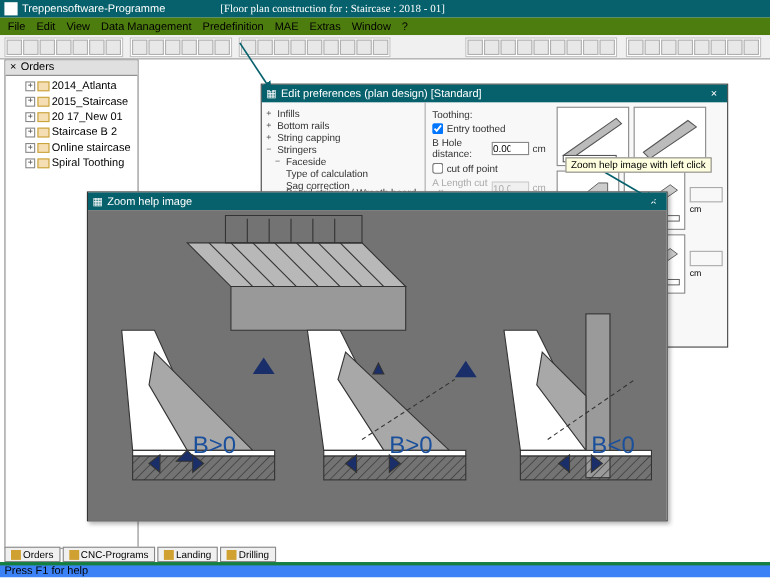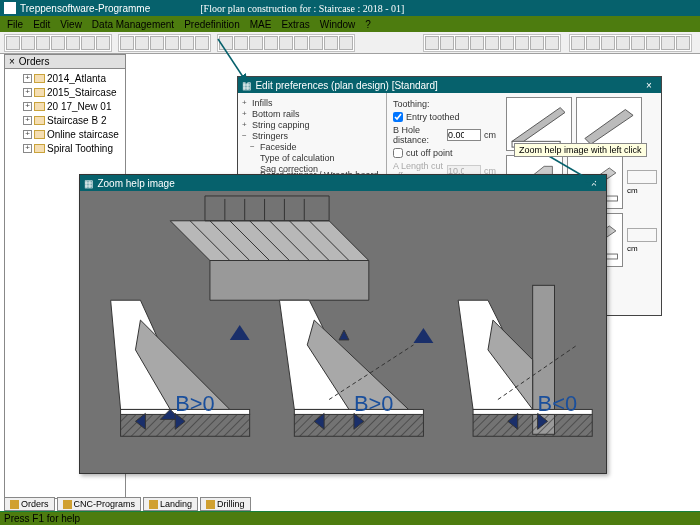--- a/index.html
+++ b/index.html
@@ -30,21 +30,21 @@
 .tree-box { width: 9px; height: 9px; border: 1px solid #888; display: flex; align-items: center; justify-content: center; font-size: 8px; line-height: 1; color: #444; }
 .tree-folder { width: 11px; height: 9px; background: #f5deb3; border: 1px solid #c9a33b; }
 .tree-leaf { padding-left: 14px; }
 
 
 .bottom-tabs { position: absolute; left: 4px; bottom: 14px; display: flex; gap: 2px; font-size: 9px; }
 .bottom-tab { background: #f0f0f0; border: 1px solid #888; padding: 1px 5px; display: flex; align-items: center; gap: 2px; }
 .bottom-tab .ticon { width: 9px; height: 9px; background: #d0a030; }
 
 
-.statusbar { position: absolute; left: 0; bottom: 0; width: 100%; height: 14px; background: #4d7c0f; border-top: 1px solid #15803d; font-size: 10px; padding: 0 4px; display: flex; align-items: center; }
+.statusbar { position: absolute; left: 0; bottom: 0; width: 100%; height: 14px; background: #3b82f6; border-top: 3px solid #15803d; font-size: 10px; padding: 0 4px; display: flex; align-items: center; }
 
 
 .prefs-dialog { position: absolute; left: 237px; top: 76px; width: 425px; height: 240px; border: 1px solid #444; background: #f8f8f8; }
 .dlg-title { background: #06616c; color: #fff; height: 16px; display: flex; align-items: center; padding: 0 4px; font-size: 10px; justify-content: space-between; }
 .dlg-title .close { width: 16px; text-align: center; }
 .prefs-body { display: flex; height: calc(100% - 16px); }
 .prefs-tree { width: 150px; border-right: 1px solid #aaa; padding: 4px 4px; font-size: 9px; color: #333; overflow: hidden; }
 .prefs-tree .pt-item { display: flex; align-items: center; gap: 3px; height: 11px; }
 .prefs-tree .lv1 { padding-left: 8px; }
 .prefs-tree .lv2 { padding-left: 18px; }

